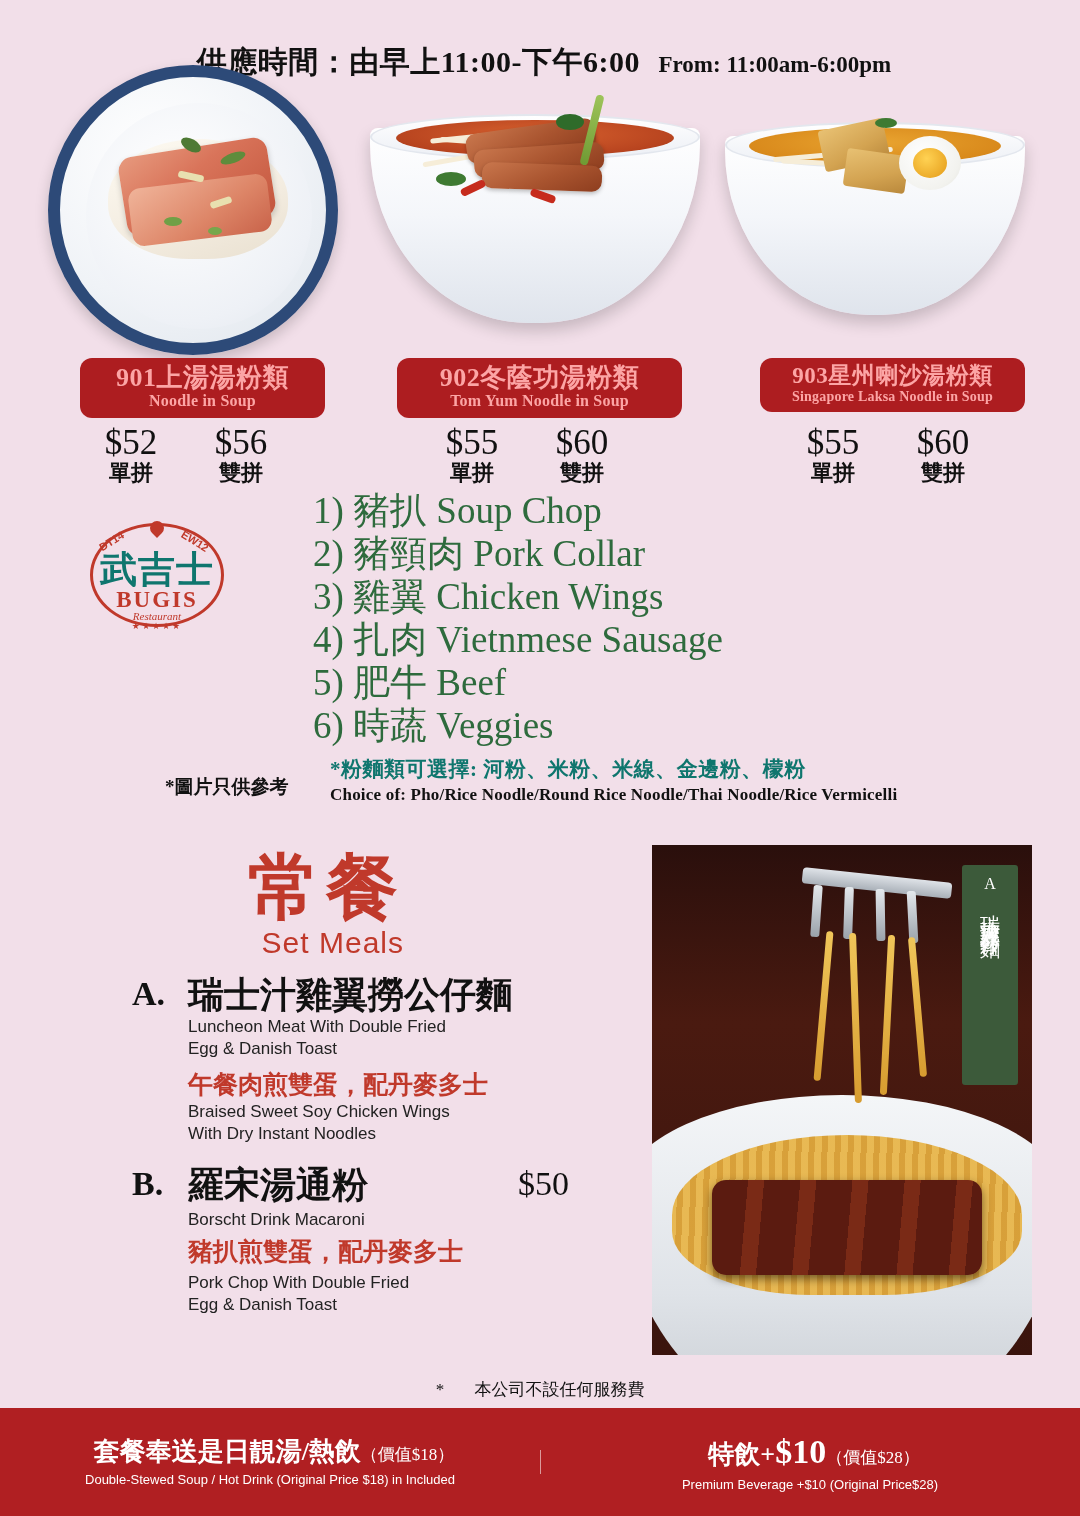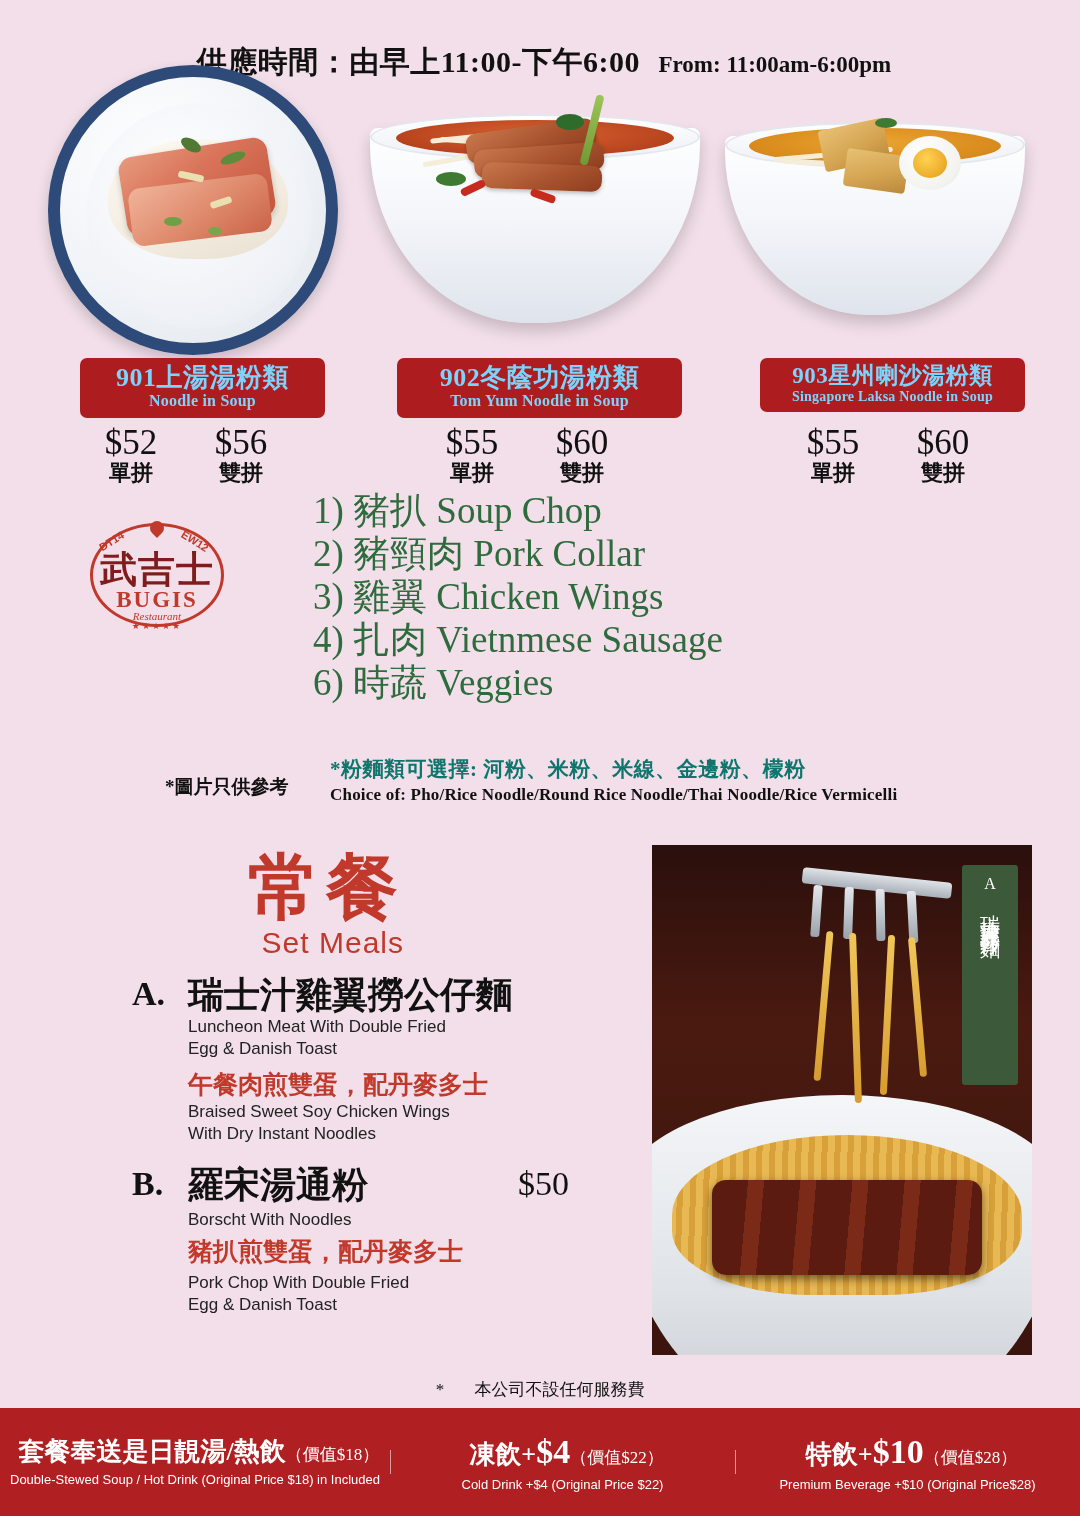--- a/index.html
+++ b/index.html
@@ -116,22 +116,22 @@
     position:absolute; width:8px; height:72px; border-radius:4px;
     background:linear-gradient(180deg,#9ec45a,#6f9a33);
   }
   .chili {
     position:absolute; width:26px; height:8px; border-radius:5px;
     background:#c62b1d;
   }
 
   
   .banner {
-    position:absolute; background:#ad1d20; color:#7dd3fc;
-    border-radius:7px; text-align:center; padding:5px 10px 7px;
+    position:absolute; background:#ad1d20; color:#fca5a5;
+    border-radius:12px; text-align:center; padding:5px 10px 7px;
   }
   .banner .zh {
     font-family:"Liberation Serif", serif; font-weight:bold;
     font-size:26px; line-height:1.12; letter-spacing:0.5px;
   }
   .banner .en {
     font-family:"Liberation Serif", serif; font-weight:bold;
     font-size:16px; line-height:1.15; letter-spacing:0.2px;
   }
   #banner1 { left:80px; top:358px; width:245px; }
@@ -159,21 +159,21 @@
   .logo {
     position:absolute; left:76px; top:515px; width:162px; height:120px;
   }
   .logo-ring {
     position:absolute; left:14px; top:8px; width:134px; height:104px;
     border:3px solid #c0392b; border-radius:50%;
   }
   .logo-zh {
     position:absolute; left:0; top:30px; width:162px; text-align:center;
     font-family:"Liberation Serif", serif; font-weight:bold;
-    font-size:37px; color:#7f1d1d; letter-spacing:1px;
+    font-size:37px; color:#0f766e; letter-spacing:1px;
   }
   .logo-en {
     position:absolute; left:0; top:72px; width:162px; text-align:center;
     font-family:"Liberation Serif", serif; font-weight:bold;
     font-size:23px; color:#c0392b; letter-spacing:2px;
   }
   .logo-sub {
     position:absolute; left:0; top:95px; width:162px; text-align:center;
     font-family:"Liberation Serif", serif; font-style:italic;
     font-size:11px; color:#c0392b;
@@ -479,20 +479,25 @@
     <span class="num">3)</span>
     <span>雞翼</span>
     <span>Chicken  Wings</span>
   </div>
   <div class="opt">
     <span class="num">4)</span>
     <span>扎肉</span>
     <span>Vietnmese  Sausage</span>
   </div>
   <div class="opt">
+    <span class="num">5)</span>
+    <span>肥牛</span>
+    <span>Beef</span>
+  </div>
+  <div class="opt">
     <span class="num">6)</span>
     <span>時蔬</span>
     <span>Veggies</span>
   </div>
 </div>
 
 <div class="choice">
   <div class="zh">*粉麵類可選擇: 河粉、米粉、米線、金邊粉、檬粉</div>
   <div class="en">Choice of: Pho/Rice Noodle/Round Rice Noodle/Thai Noodle/Rice Vermicelli</div>
 </div>
@@ -511,21 +516,21 @@
 Egg &amp; Danish Toast</div>
   <div class="zh-red">午餐肉煎雙蛋，配丹麥多士</div>
   <div class="en-line en2" style="white-space:pre-line;">Braised Sweet Soy Chicken Wings
  With Dry Instant Noodles</div>
 </div>
 
 <div class="item" id="itemB">
   <div class="letter">B.</div>
   <div class="zh-main">羅宋湯通粉</div>
   <div class="price">$50</div>
-  <div class="en-line en1" style="white-space:pre-line;">Borscht With Noodles</div>
+  <div class="en-line en1" style="white-space:pre-line;">Borscht Drink Macaroni</div>
   <div class="zh-red">豬扒煎雙蛋，配丹麥多士</div>
   <div class="en-line en2" style="white-space:pre-line;">Pork Chop  With Double Fried
  Egg &amp; Danish Toast</div>
 </div>
 
 <div class="photo">
   <div class="bowl-white"></div>
   <div class="noodles"></div>
   <div class="ribs"></div>
   <div class="fork"></div>
@@ -550,23 +555,17 @@
 
 <div class="footer">
   <div class="f-col">
     <div class="f-zh">
       <span>套餐奉送是日靚湯/熱飲</span><span class="small">（價值$18）</span>
     </div>
     <div class="f-en">Double-Stewed Soup / Hot Drink (Original Price $18) in Included</div>
   </div>
   <div class="f-col">
     <div class="f-zh">
-      <span>凍飲+</span><span class="big">$4</span><span class="small">（價值$22）</span>
-    </div>
-    <div class="f-en">Cold Drink +$4  (Original Price $22)</div>
-  </div>
-  <div class="f-col">
-    <div class="f-zh">
       <span>特飲+</span><span class="big">$10</span><span class="small">（價值$28）</span>
     </div>
     <div class="f-en">Premium Beverage +$10  (Original Price$28)</div>
   </div>
 </div>
 
 </body></html>

